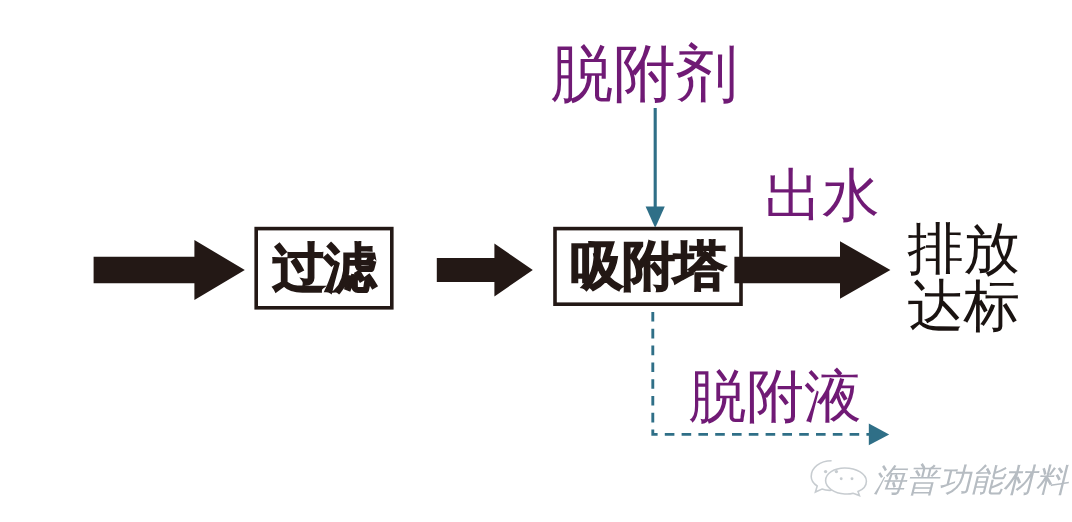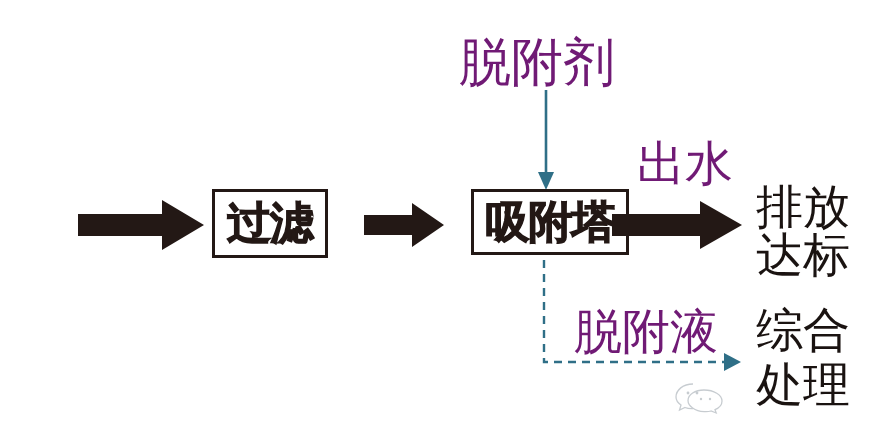--- a/index.html
+++ b/index.html
@@ -85,21 +85,21 @@
 
   <div class="lbl" style="left:459px; top:36px; font-size:52px;">脱附剂</div>
 
   <div class="arrow-blk" style="left:534px; top:90px; width:24px; height:102px;">
     <svg width="24" height="102" viewBox="0 0 24 102">
       <line x1="12" y1="0" x2="12" y2="86" stroke="#2f6f87" stroke-width="2.6"></line>
       <polygon points="12,100 4,82 20,82" fill="#2f6f87"></polygon>
     </svg>
   </div>
 
-  <div class="proc-box" style="left:471px; top:189px; width:158px; height:66px;">
+  <div class="proc-box" style="left:461px; top:189px; width:158px; height:66px;">
     <span style="font-size:44px;">吸附塔</span>
   </div>
 
   <div class="lbl" style="left:637px; top:140px; font-size:48px;">出水</div>
 
   <div class="arrow-blk" style="left:612px; top:201px; width:130px; height:48px;">
     <svg width="130" height="48" viewBox="0 0 130 48">
       <polygon points="0,13 88,13 88,0 130,24 88,48 88,35 0,35" fill="#231815"></polygon>
     </svg>
   </div>
@@ -111,32 +111,29 @@
 
   <div class="arrow-blk" style="left:530px; top:258px; width:215px; height:118px;">
     <svg width="215" height="118" viewBox="0 0 215 118">
       <path d="M14,2 L14,104 L196,104" fill="none" stroke="#2f6f87" stroke-width="2.4" stroke-dasharray="8,6"></path>
       <polygon points="211,104 194,95 194,113" fill="#2f6f87"></polygon>
     </svg>
   </div>
 
   <div class="lbl" style="left:574px; top:308px; font-size:48px;text-align:center;">脱附液</div>
 
-  <div class="lbl-stack" style="left:756px; top:306px; font-size:47px;">
-    <div>综合</div>
-    <div style="margin-top:7px;">处理</div>
-  </div>
 
   <div class="wm-logo" style="left:673px; top:380px; width:52px; height:32px;">
     <svg width="52" height="32" viewBox="0 0 52 32">
       <path d="M20,4 C10,4 3,10 3,17 C3,20 5,23 8,25 L6.5,30 L12,27.5
                C14.2,28.4 17,28.8 20,28.6" fill="none" stroke="#9aa3ab" stroke-width="1.3"></path>
       <circle cx="15" cy="13" r="1.4" fill="#9aa3ab"></circle>
       <circle cx="24" cy="13" r="1.4" fill="#9aa3ab"></circle>
       <path d="M31,10 C41,10 49,15 49,21 C49,25 46,28 42,29.6 L43.2,33 L38,31
                C36,31.6 33.6,31.8 31,31.6 C22,31.2 15,26 15,20.5 C15,14.6 22,10 31,10 Z" fill="none" stroke="#9aa3ab" stroke-width="1.3"></path>
       <circle cx="28" cy="19" r="1.2" fill="#9aa3ab"></circle>
       <circle cx="37" cy="19" r="1.2" fill="#9aa3ab"></circle>
     </svg>
   </div>
 
+  <div class="watermark" style="left:728px; top:382px; font-size:27px;">海普功能材料</div>
 
 </div>
 
 </body></html>

